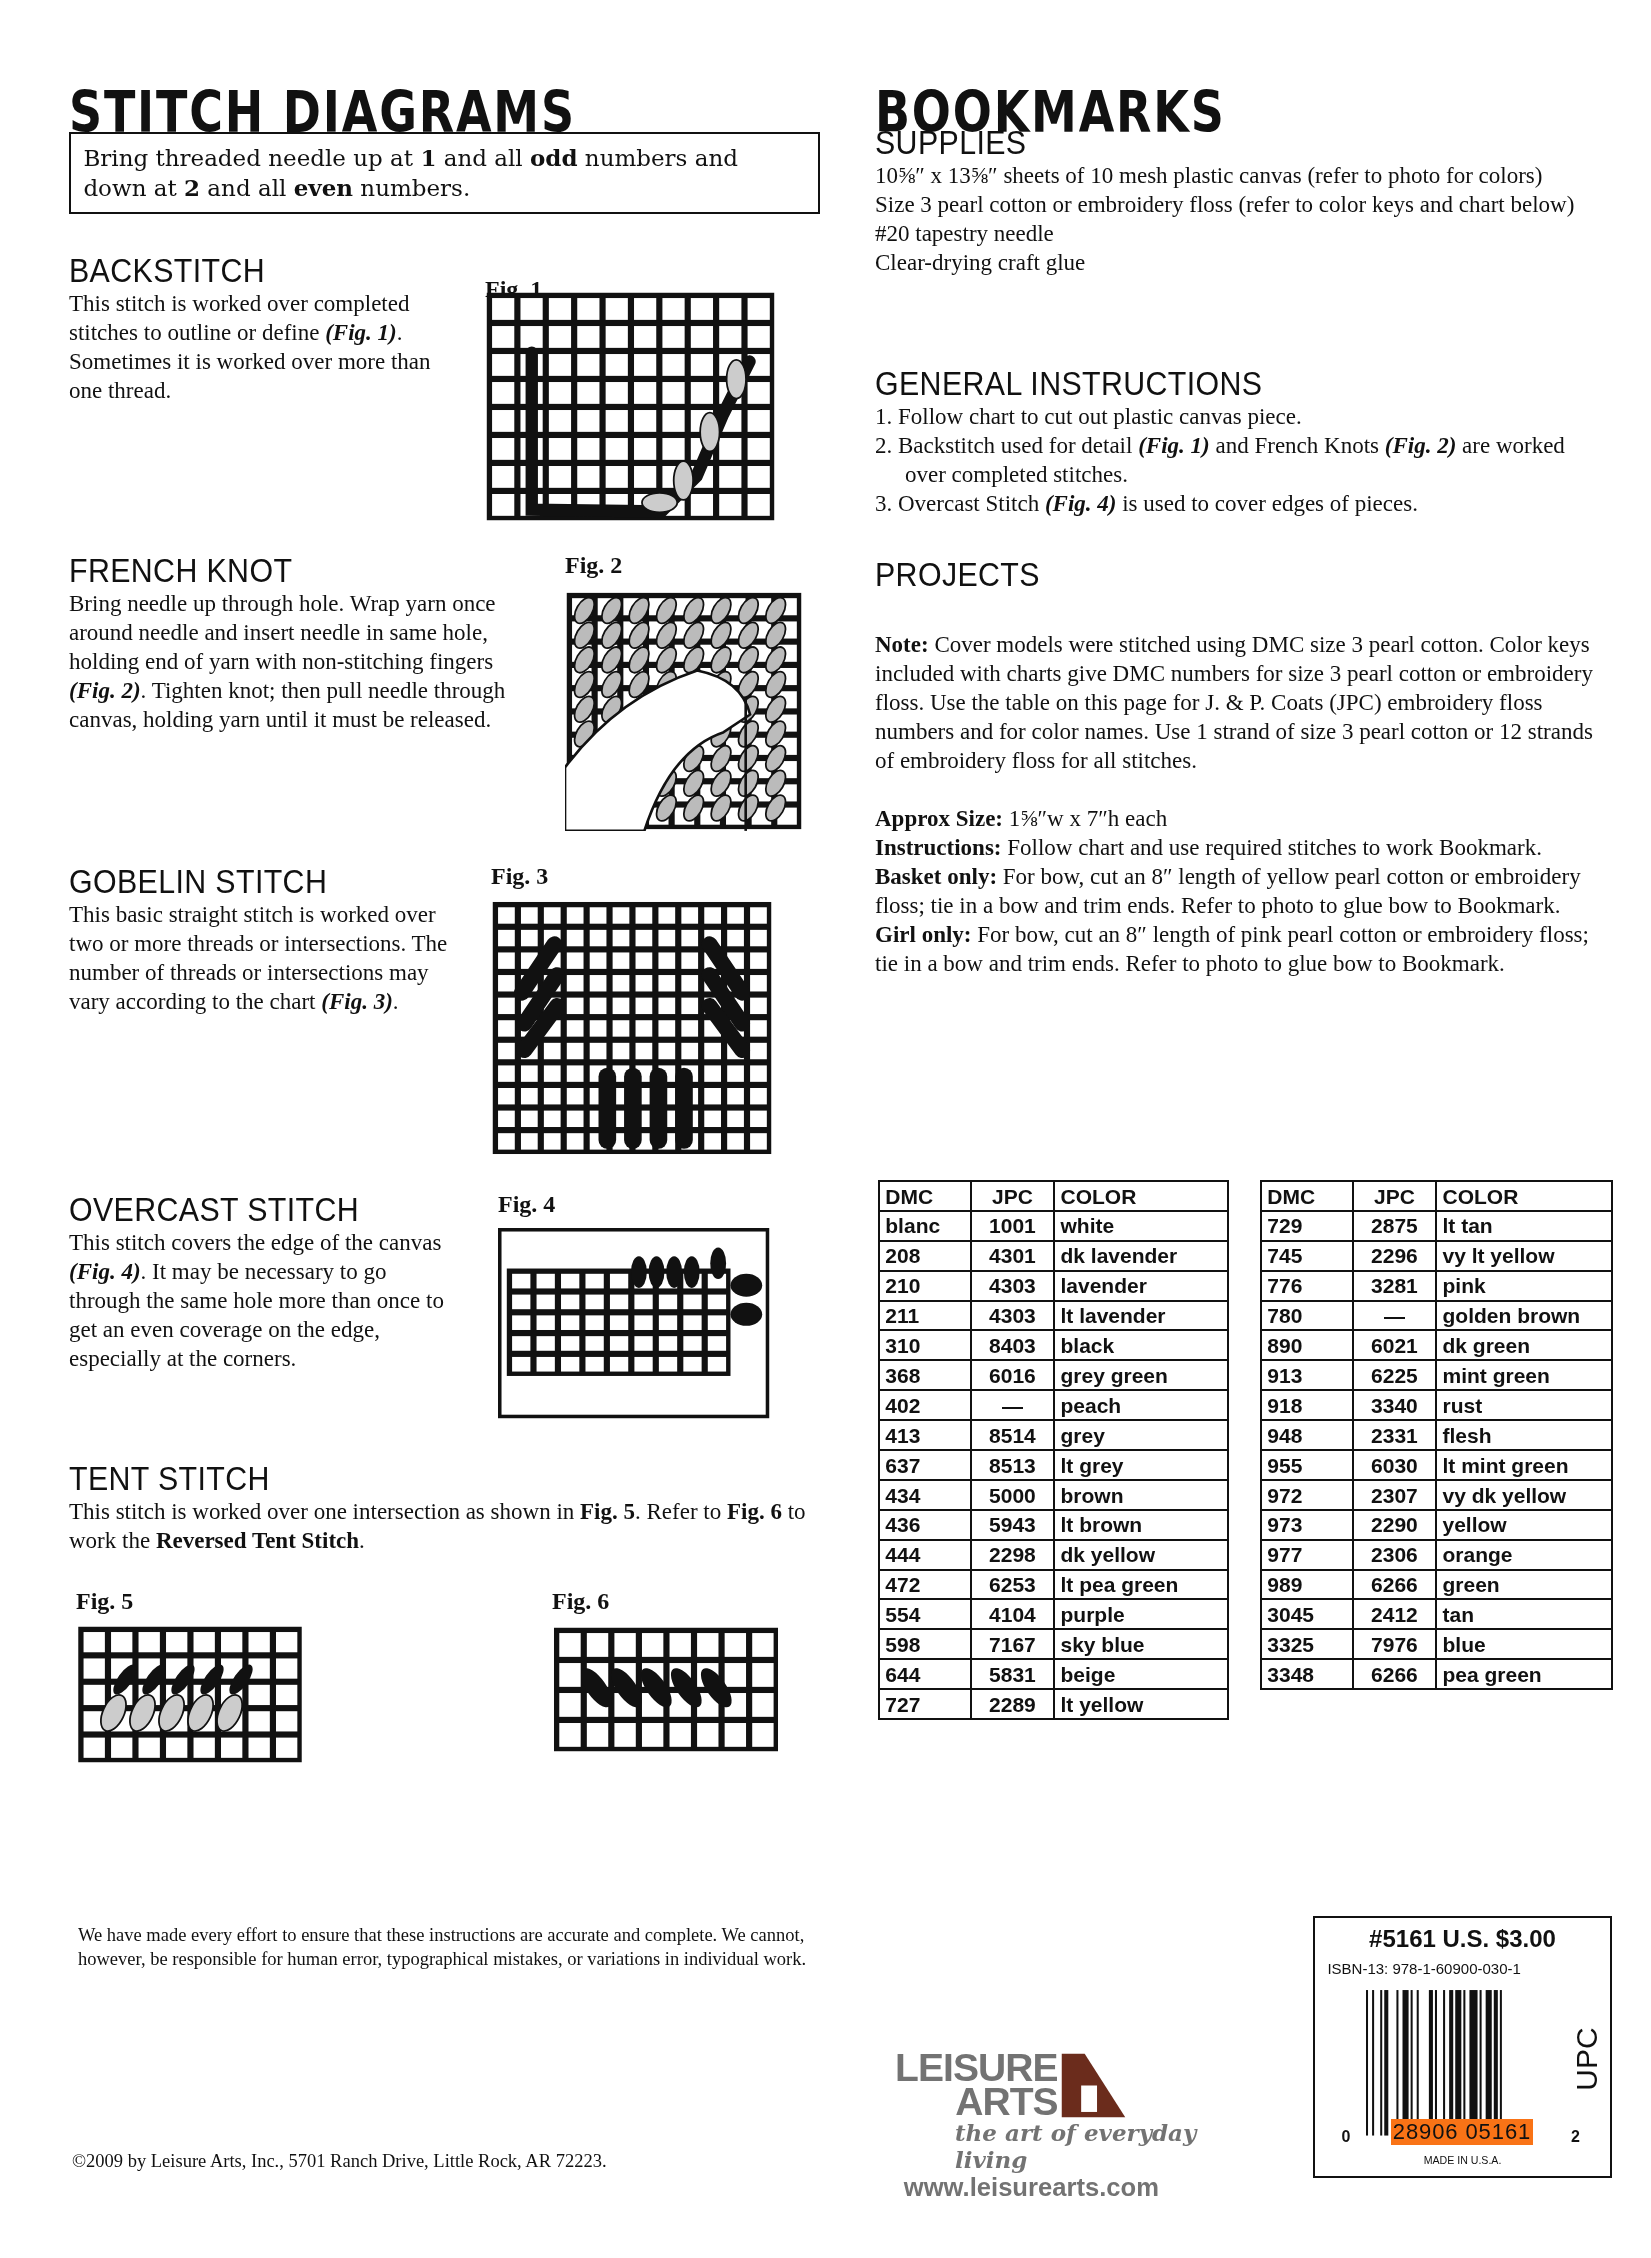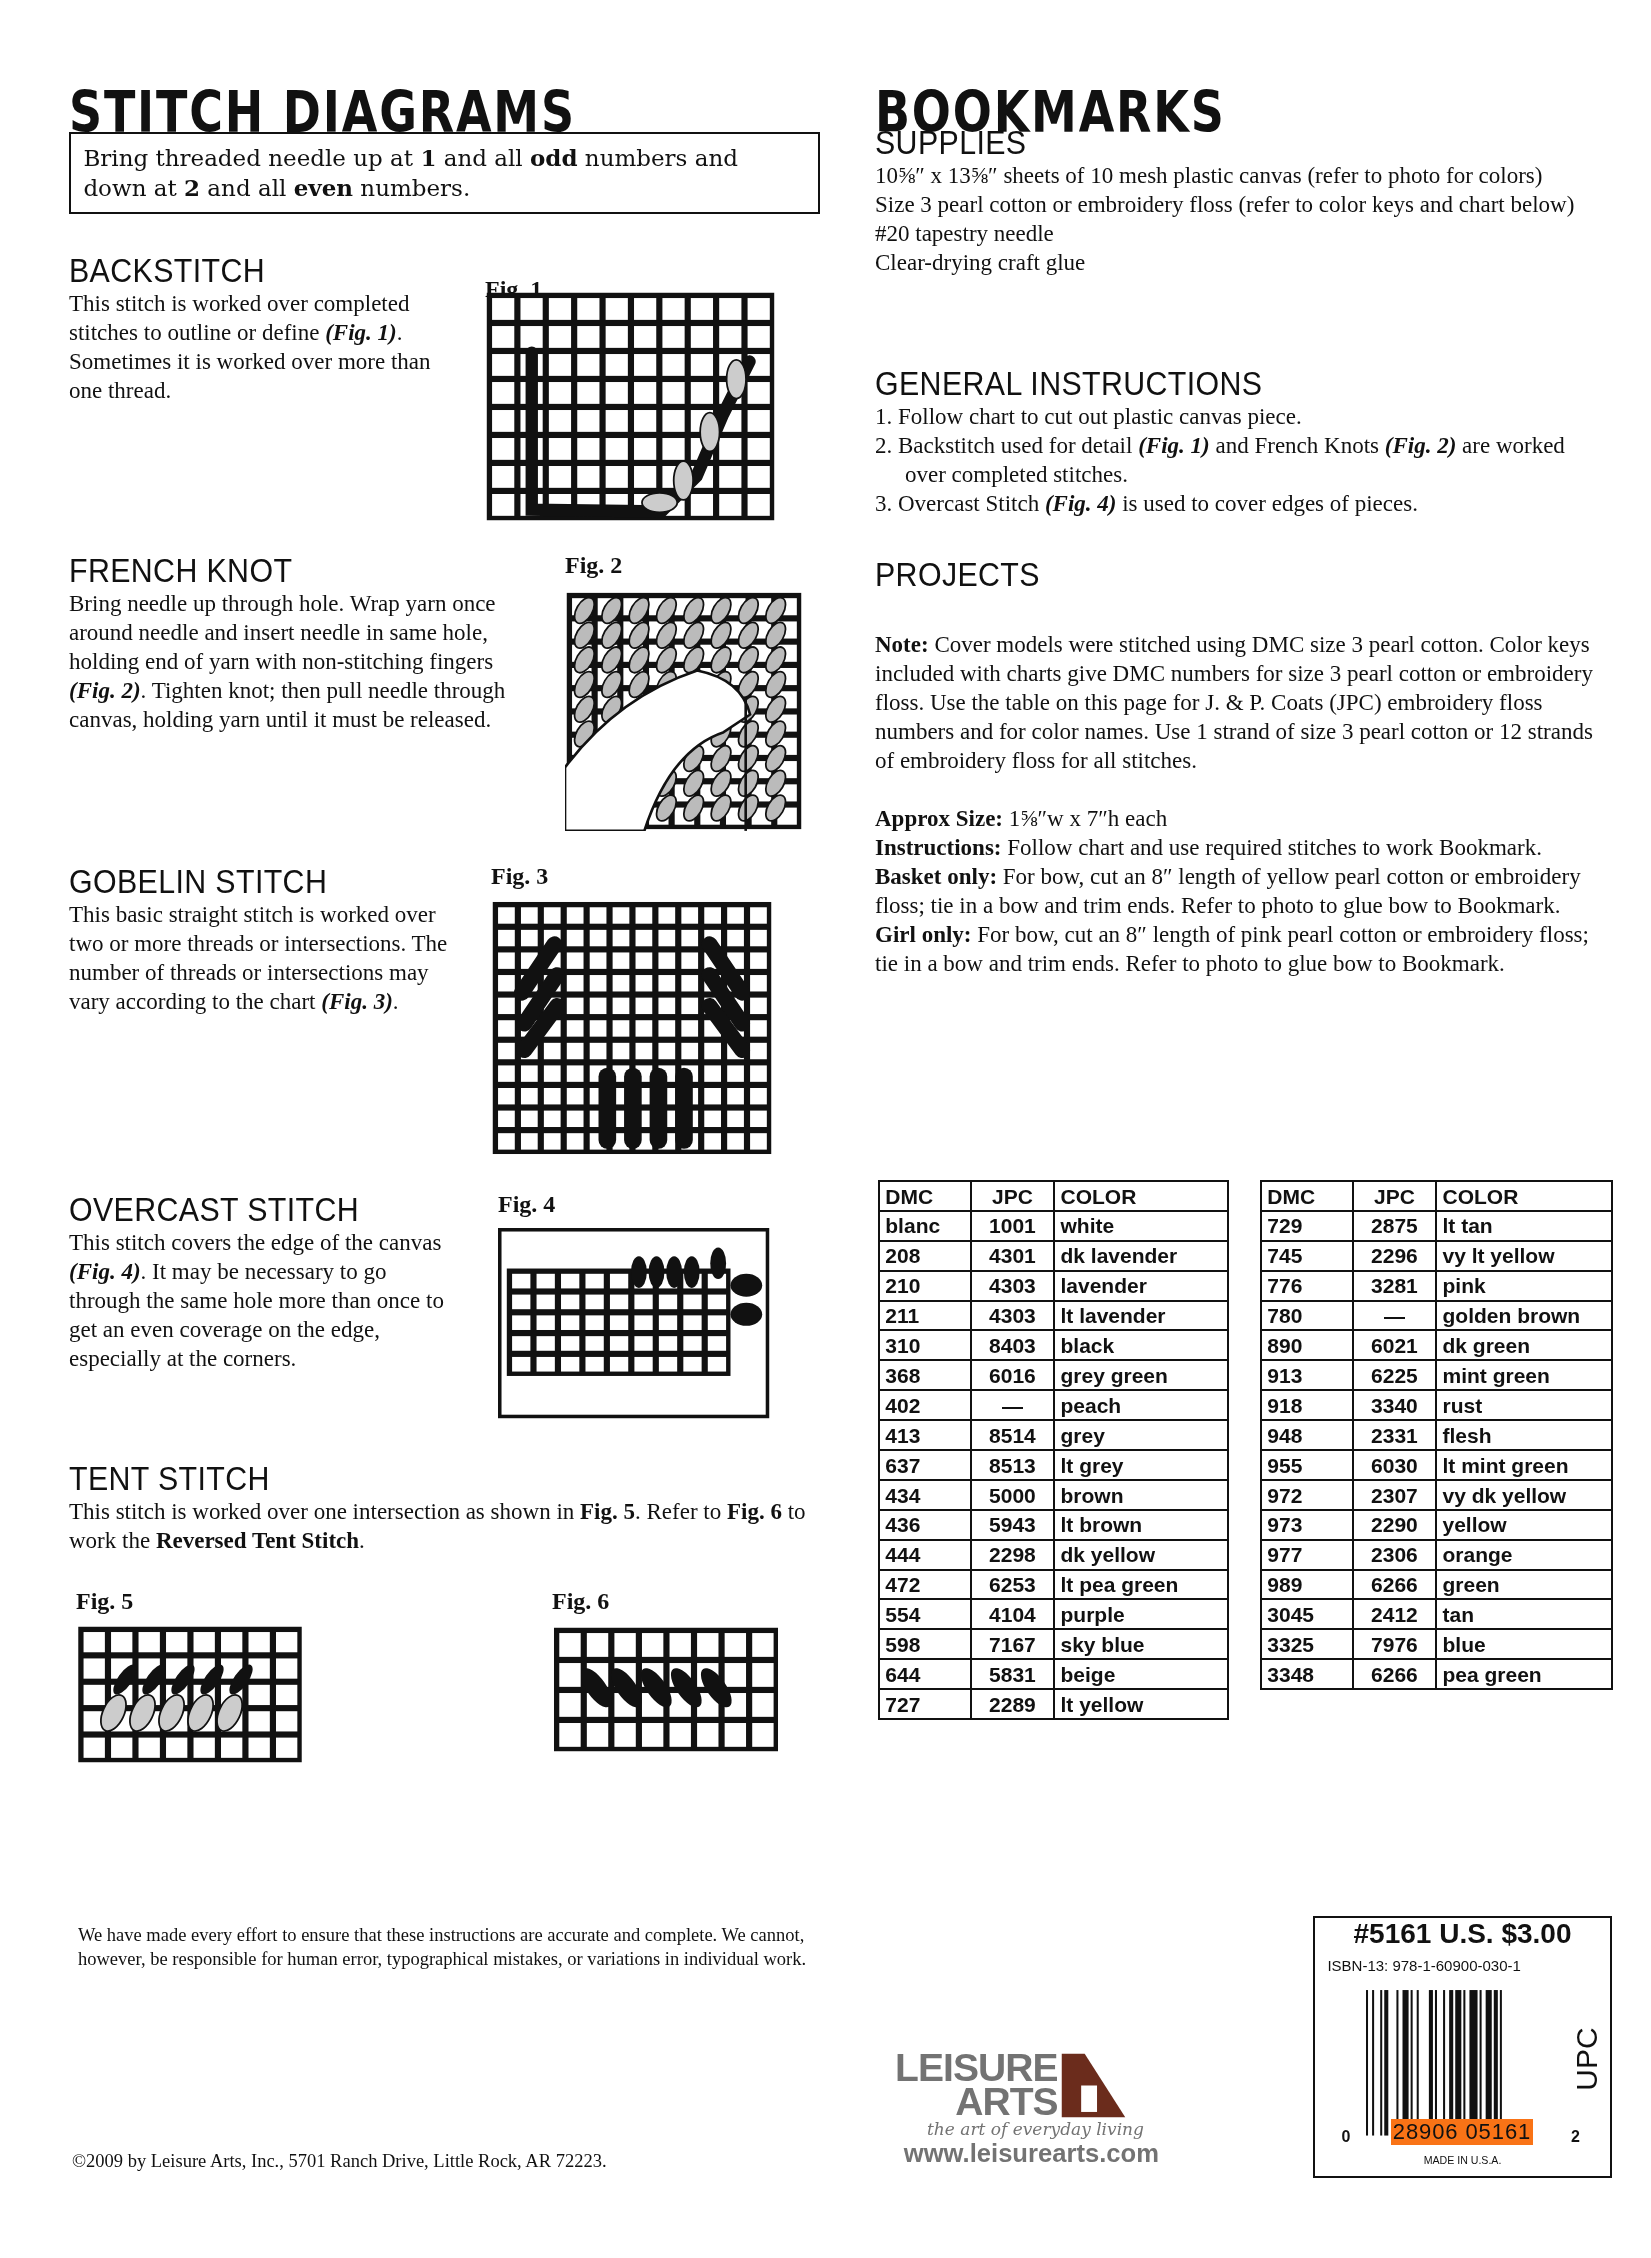--- a/index.html
+++ b/index.html
@@ -861,26 +861,26 @@
   <div style="display:flex;align-items:flex-end;">
     <div style="font-family:'Liberation Sans',sans-serif;font-weight:bold;text-align:right;line-height:34px;font-size:39px;letter-spacing:-0.9px;">
       <div>LEISURE</div>
       <div>ARTS</div>
     </div>
     <svg width="71" height="67" viewBox="0 0 80 76">
       <polygon points="4,2 30,2 76,74 4,74" fill="#6b2c1c"></polygon>
       <rect x="26" y="38" width="18" height="30" fill="#fff"></rect>
     </svg>
   </div>
-  <div style="font-family:'DejaVu Serif',serif;font-style:italic;font-weight:normal;font-size:17px;margin-left:32px;">the art of everyday living</div>
+  <div style="font-family:'DejaVu Serif',serif;font-style:italic;font-weight:bold;font-size:23px;margin-left:60px;">the art of everyday living</div>
   <div style="font-family:'Liberation Sans',sans-serif;font-weight:bold;font-size:25.6px;margin-left:8.8px;">www.leisurearts.com</div>
 </div>
 
 <div class="abs upc-box" style="left:1313px;top:1916px;width:295px;height:258px;font-family:'Liberation Sans',sans-serif;">
-  <div style="text-align:center;font-weight:bold;font-size:28px;">#5161  U.S.  $3.00</div>
+  <div style="text-align:center;font-weight:bold;font-size:24px;margin-top:7px;">#5161  U.S.  $3.00</div>
   <div style="font-size:15px;margin-left:12.4px;margin-top:7px;">ISBN-13: 978-1-60900-030-1</div>
   <svg class="abs" style="left:51px;top:72px;" width="194" height="150" viewBox="0 0 220 170">
     <g id="bars">
         <rect x="0" y="0" width="2.3" height="165" fill="#111"></rect>
         <rect x="6.8999999999999995" y="0" width="2.3" height="165" fill="#111"></rect>
         <rect x="16.099999999999998" y="0" width="2.3" height="165" fill="#111"></rect>
         <rect x="20.7" y="0" width="4.6" height="165" fill="#111"></rect>
         <rect x="34.5" y="0" width="2.3" height="165" fill="#111"></rect>
         <rect x="41.4" y="0" width="6.8999999999999995" height="165" fill="#111"></rect>
         <rect x="50.599999999999994" y="0" width="2.3" height="165" fill="#111"></rect>

